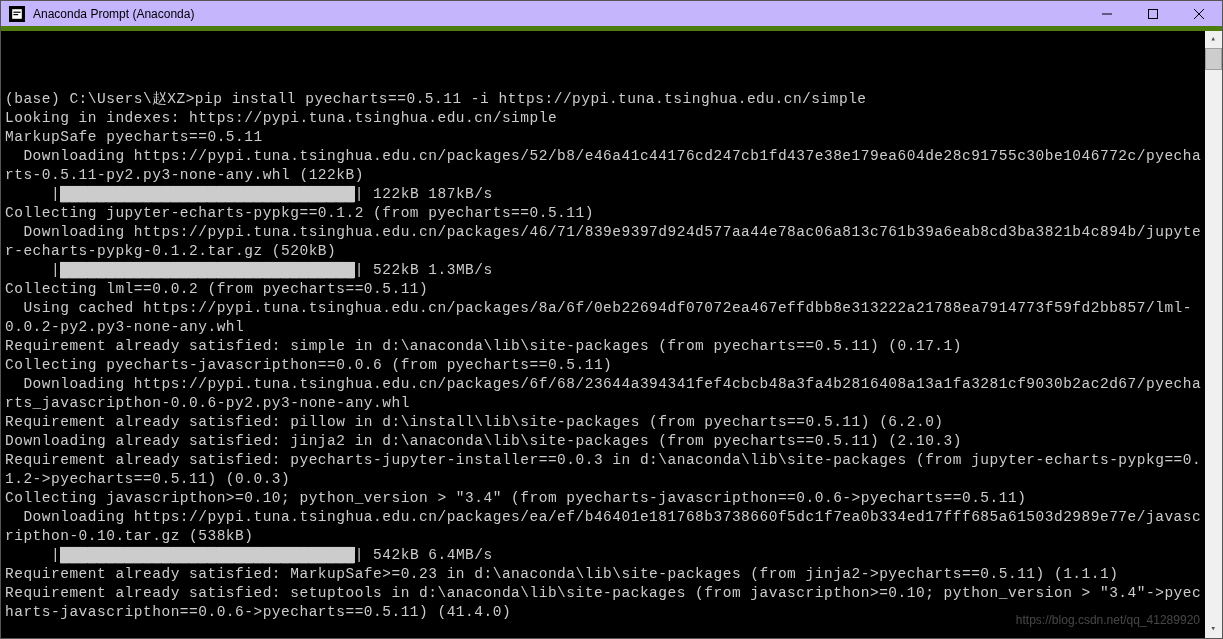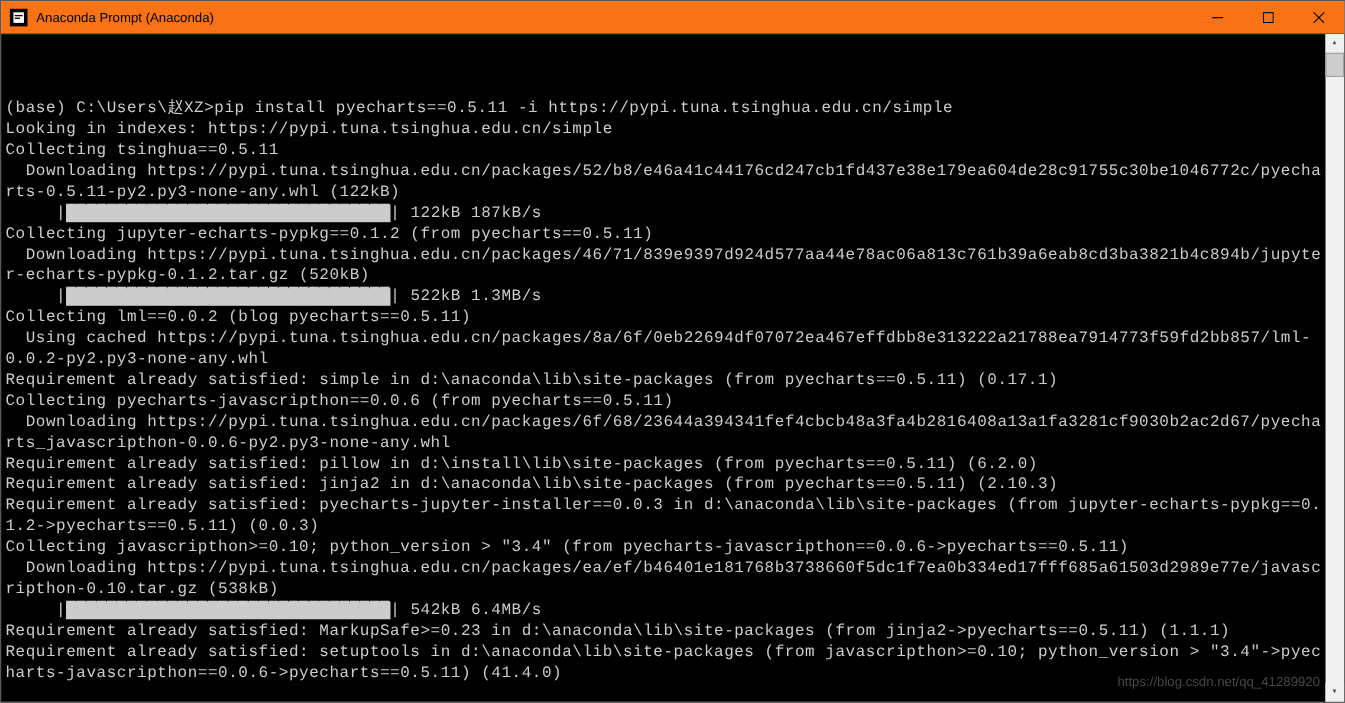--- a/index.html
+++ b/index.html
@@ -14,25 +14,25 @@
     .window {
       width: 100%;
       height: 100%;
       background: #fff;
       border: 1px solid #555;
       display: flex;
       flex-direction: column;
     }
     .titlebar {
       height: 30px;
-      background: #f97316;
+      background: #c4b5fd;
       display: flex;
       align-items: center;
       padding-left: 8px;
-      border-bottom: 1px solid #4d7c0f;
+      border-bottom: 5px solid #4d7c0f;
     }
     .titlebar-icon {
       width: 16px;
       height: 16px;
       background: #000;
       margin-right: 8px;
       display: flex;
       align-items: center;
       justify-content: center;
     }
@@ -148,33 +148,33 @@
             <line x1="10" y1="0" x2="0" y2="10" stroke="#000" stroke-width="1"></line>
           </svg>
         </div>
     </div>
   </div>
 
   <div class="terminal-area">
     <div class="terminal-content">
 <span>(base) C:\Users\赵XZ&gt;</span><span>pip install pyecharts==0.5.11 -i https://pypi.tuna.tsinghua.edu.cn/simple</span>
 <span>Looking in indexes: https://pypi.tuna.tsinghua.edu.cn/simple</span>
-<span>Collecting tsinghua==0.5.11</span>
+<span>MarkupSafe pyecharts==0.5.11</span>
 <span>  Downloading https://pypi.tuna.tsinghua.edu.cn/packages/52/b8/e46a41c44176cd247cb1fd437e38e179ea604de28c91755c30be1046772c/pyecharts-0.5.11-py2.py3-none-any.whl (122kB)</span>
 <span class="pbar"><span>     |</span><span class="pbar-fill">████████████████████████████████</span><span>| 122kB 187kB/s</span></span>
 <span>Collecting jupyter-echarts-pypkg==0.1.2 (from pyecharts==0.5.11)</span>
 <span>  Downloading https://pypi.tuna.tsinghua.edu.cn/packages/46/71/839e9397d924d577aa44e78ac06a813c761b39a6eab8cd3ba3821b4c894b/jupyter-echarts-pypkg-0.1.2.tar.gz (520kB)</span>
 <span class="pbar"><span>     |</span><span class="pbar-fill">████████████████████████████████</span><span>| 522kB 1.3MB/s</span></span>
-<span>Collecting lml==0.0.2 (blog pyecharts==0.5.11)</span>
+<span>Collecting lml==0.0.2 (from pyecharts==0.5.11)</span>
 <span>  Using cached https://pypi.tuna.tsinghua.edu.cn/packages/8a/6f/0eb22694df07072ea467effdbb8e313222a21788ea7914773f59fd2bb857/lml-0.0.2-py2.py3-none-any.whl</span>
 <span>Requirement already satisfied: simple in d:\anaconda\lib\site-packages (from pyecharts==0.5.11) (0.17.1)</span>
 <span>Collecting pyecharts-javascripthon==0.0.6 (from pyecharts==0.5.11)</span>
 <span>  Downloading https://pypi.tuna.tsinghua.edu.cn/packages/6f/68/23644a394341fef4cbcb48a3fa4b2816408a13a1fa3281cf9030b2ac2d67/pyecharts_javascripthon-0.0.6-py2.py3-none-any.whl</span>
 <span>Requirement already satisfied: pillow in d:\install\lib\site-packages (from pyecharts==0.5.11) (6.2.0)</span>
-<span>Requirement already satisfied: jinja2 in d:\anaconda\lib\site-packages (from pyecharts==0.5.11) (2.10.3)</span>
+<span>Downloading already satisfied: jinja2 in d:\anaconda\lib\site-packages (from pyecharts==0.5.11) (2.10.3)</span>
 <span>Requirement already satisfied: pyecharts-jupyter-installer==0.0.3 in d:\anaconda\lib\site-packages (from jupyter-echarts-pypkg==0.1.2-&gt;pyecharts==0.5.11) (0.0.3)</span>
 <span>Collecting javascripthon&gt;=0.10; python_version &gt; "3.4" (from pyecharts-javascripthon==0.0.6-&gt;pyecharts==0.5.11)</span>
 <span>  Downloading https://pypi.tuna.tsinghua.edu.cn/packages/ea/ef/b46401e181768b3738660f5dc1f7ea0b334ed17fff685a61503d2989e77e/javascripthon-0.10.tar.gz (538kB)</span>
 <span class="pbar"><span>     |</span><span class="pbar-fill">████████████████████████████████</span><span>| 542kB 6.4MB/s</span></span>
 <span>Requirement already satisfied: MarkupSafe&gt;=0.23 in d:\anaconda\lib\site-packages (from jinja2-&gt;pyecharts==0.5.11) (1.1.1)</span>
 <span>Requirement already satisfied: setuptools in d:\anaconda\lib\site-packages (from javascripthon&gt;=0.10; python_version &gt; "3.4"-&gt;pyecharts-javascripthon==0.0.6-&gt;pyecharts==0.5.11) (41.4.0)</span>
 </div>
     <div class="scrollbar">
       <div class="scroll-arrow up">▴</div>
       <div class="scrollbar-thumb" style="top:17px;height:22px;"></div>

